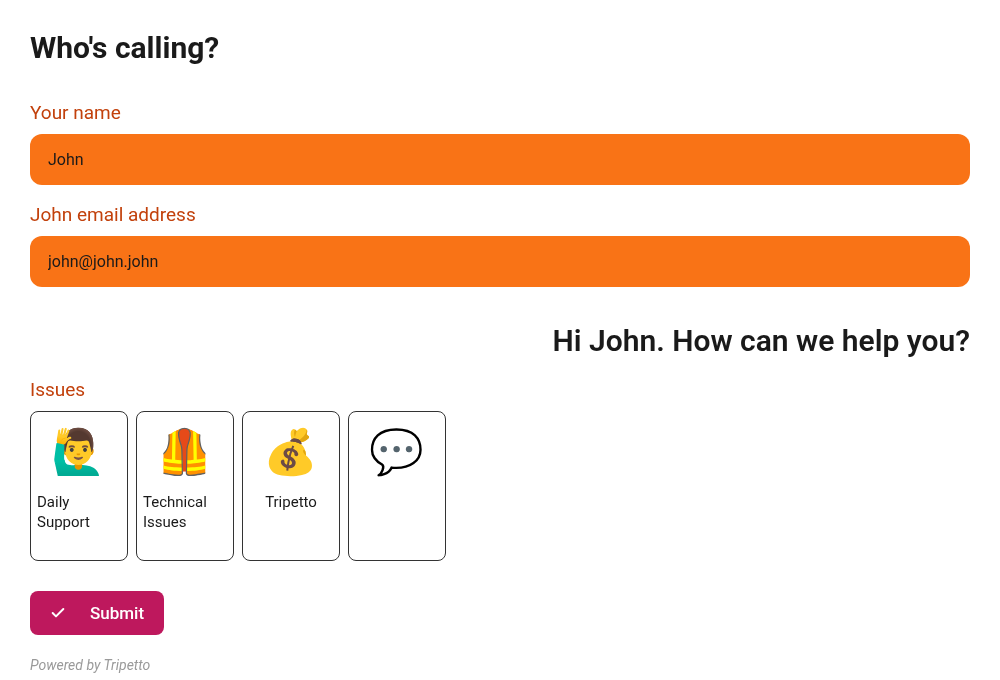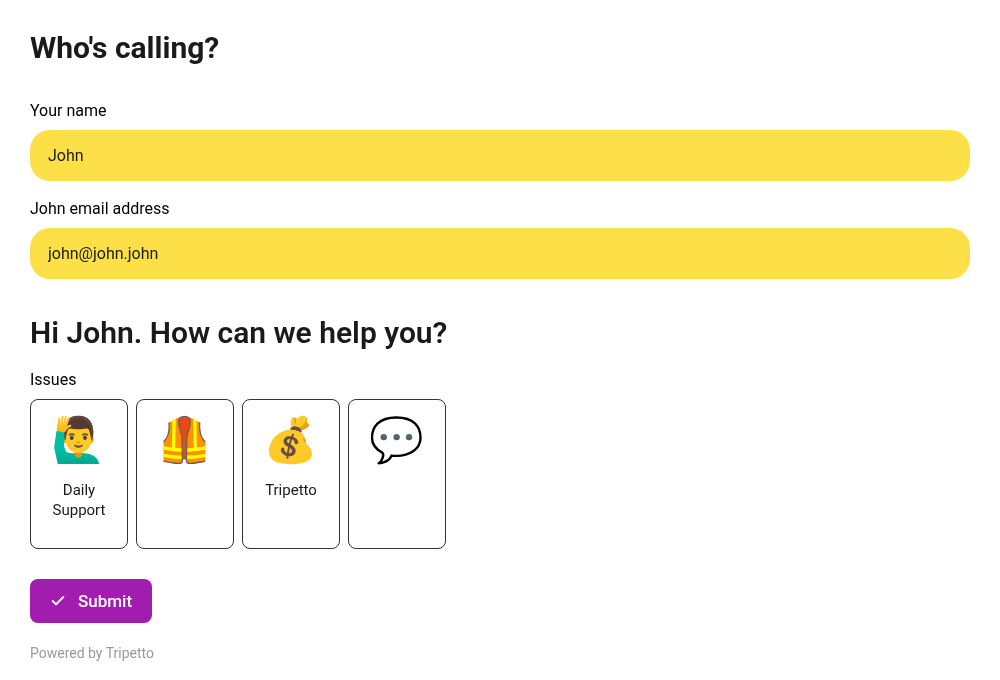--- a/index.html
+++ b/index.html
@@ -20,32 +20,33 @@
       font-weight: 700;
       margin-bottom: 36px;
       color: #1a1a1a;
     }
     .heading2 {
       font-size: 30px;
       font-weight: 600;
       margin-top: 18px;
       margin-bottom: 20px;
       color: #1a1a1a;
+      text-align: right;
     }
     .field-label {
-      font-size: 16px;
+      font-size: 19px;
       font-weight: 400;
       margin-bottom: 10px;
-      color: #000000;
+      color: #c2410c;
     }
     .text-input {
       width: 100%;
-      background: #fde047;
+      background: #f97316;
       border: none;
-      border-radius: 20px;
+      border-radius: 12px;
       padding: 16px 18px;
       font-size: 16px;
       color: #1a1a1a;
       margin-bottom: 18px;
       outline: none;
       font-family: inherit;
     }
     .subject-row {
       display: flex;
       gap: 8px;
@@ -65,47 +66,47 @@
       background: #fff;
     }
     .subject-icon {
       font-size: 44px;
       line-height: 1;
       margin-top: 6px;
       margin-bottom: 18px;
     }
     .subject-label {
       font-size: 15px;
-      text-align: center;
       line-height: 1.35;
       color: #1a1a1a;
     }
     .submit-btn {
       display: inline-flex;
       align-items: center;
-      gap: 12px;
-      background: #a21caf;
+      gap: 24px;
+      background: #be185d;
       color: #ffffff;
       border: none;
       border-radius: 8px;
       padding: 12px 20px;
       font-size: 17px;
       font-weight: 500;
       cursor: pointer;
       font-family: inherit;
     }
     .check-icon {
       width: 16px;
       height: 16px;
       display: inline-block;
     }
     .footer {
       margin-top: 22px;
       font-size: 14px;
       color: #9a9a9a;
+      font-style: italic;
     }
   </style>
 </head>
 <body>
 
 
 
 <h1 class="heading">Who's calling?</h1>
 
 <div class="field-label">Your name</div>
@@ -118,20 +119,21 @@
 
 <div class="field-label">Issues</div>
 
 <div class="subject-row">
   <div class="subject-card">
     <div class="subject-icon">🙋‍♂️</div>
     <div class="subject-label">Daily Support</div>
   </div>
   <div class="subject-card">
     <div class="subject-icon">🦺</div>
+    <div class="subject-label">Technical Issues</div>
   </div>
   <div class="subject-card">
     <div class="subject-icon">💰</div>
     <div class="subject-label">Tripetto</div>
   </div>
   <div class="subject-card">
     <div class="subject-icon">💬</div>
   </div>
 </div>
 

